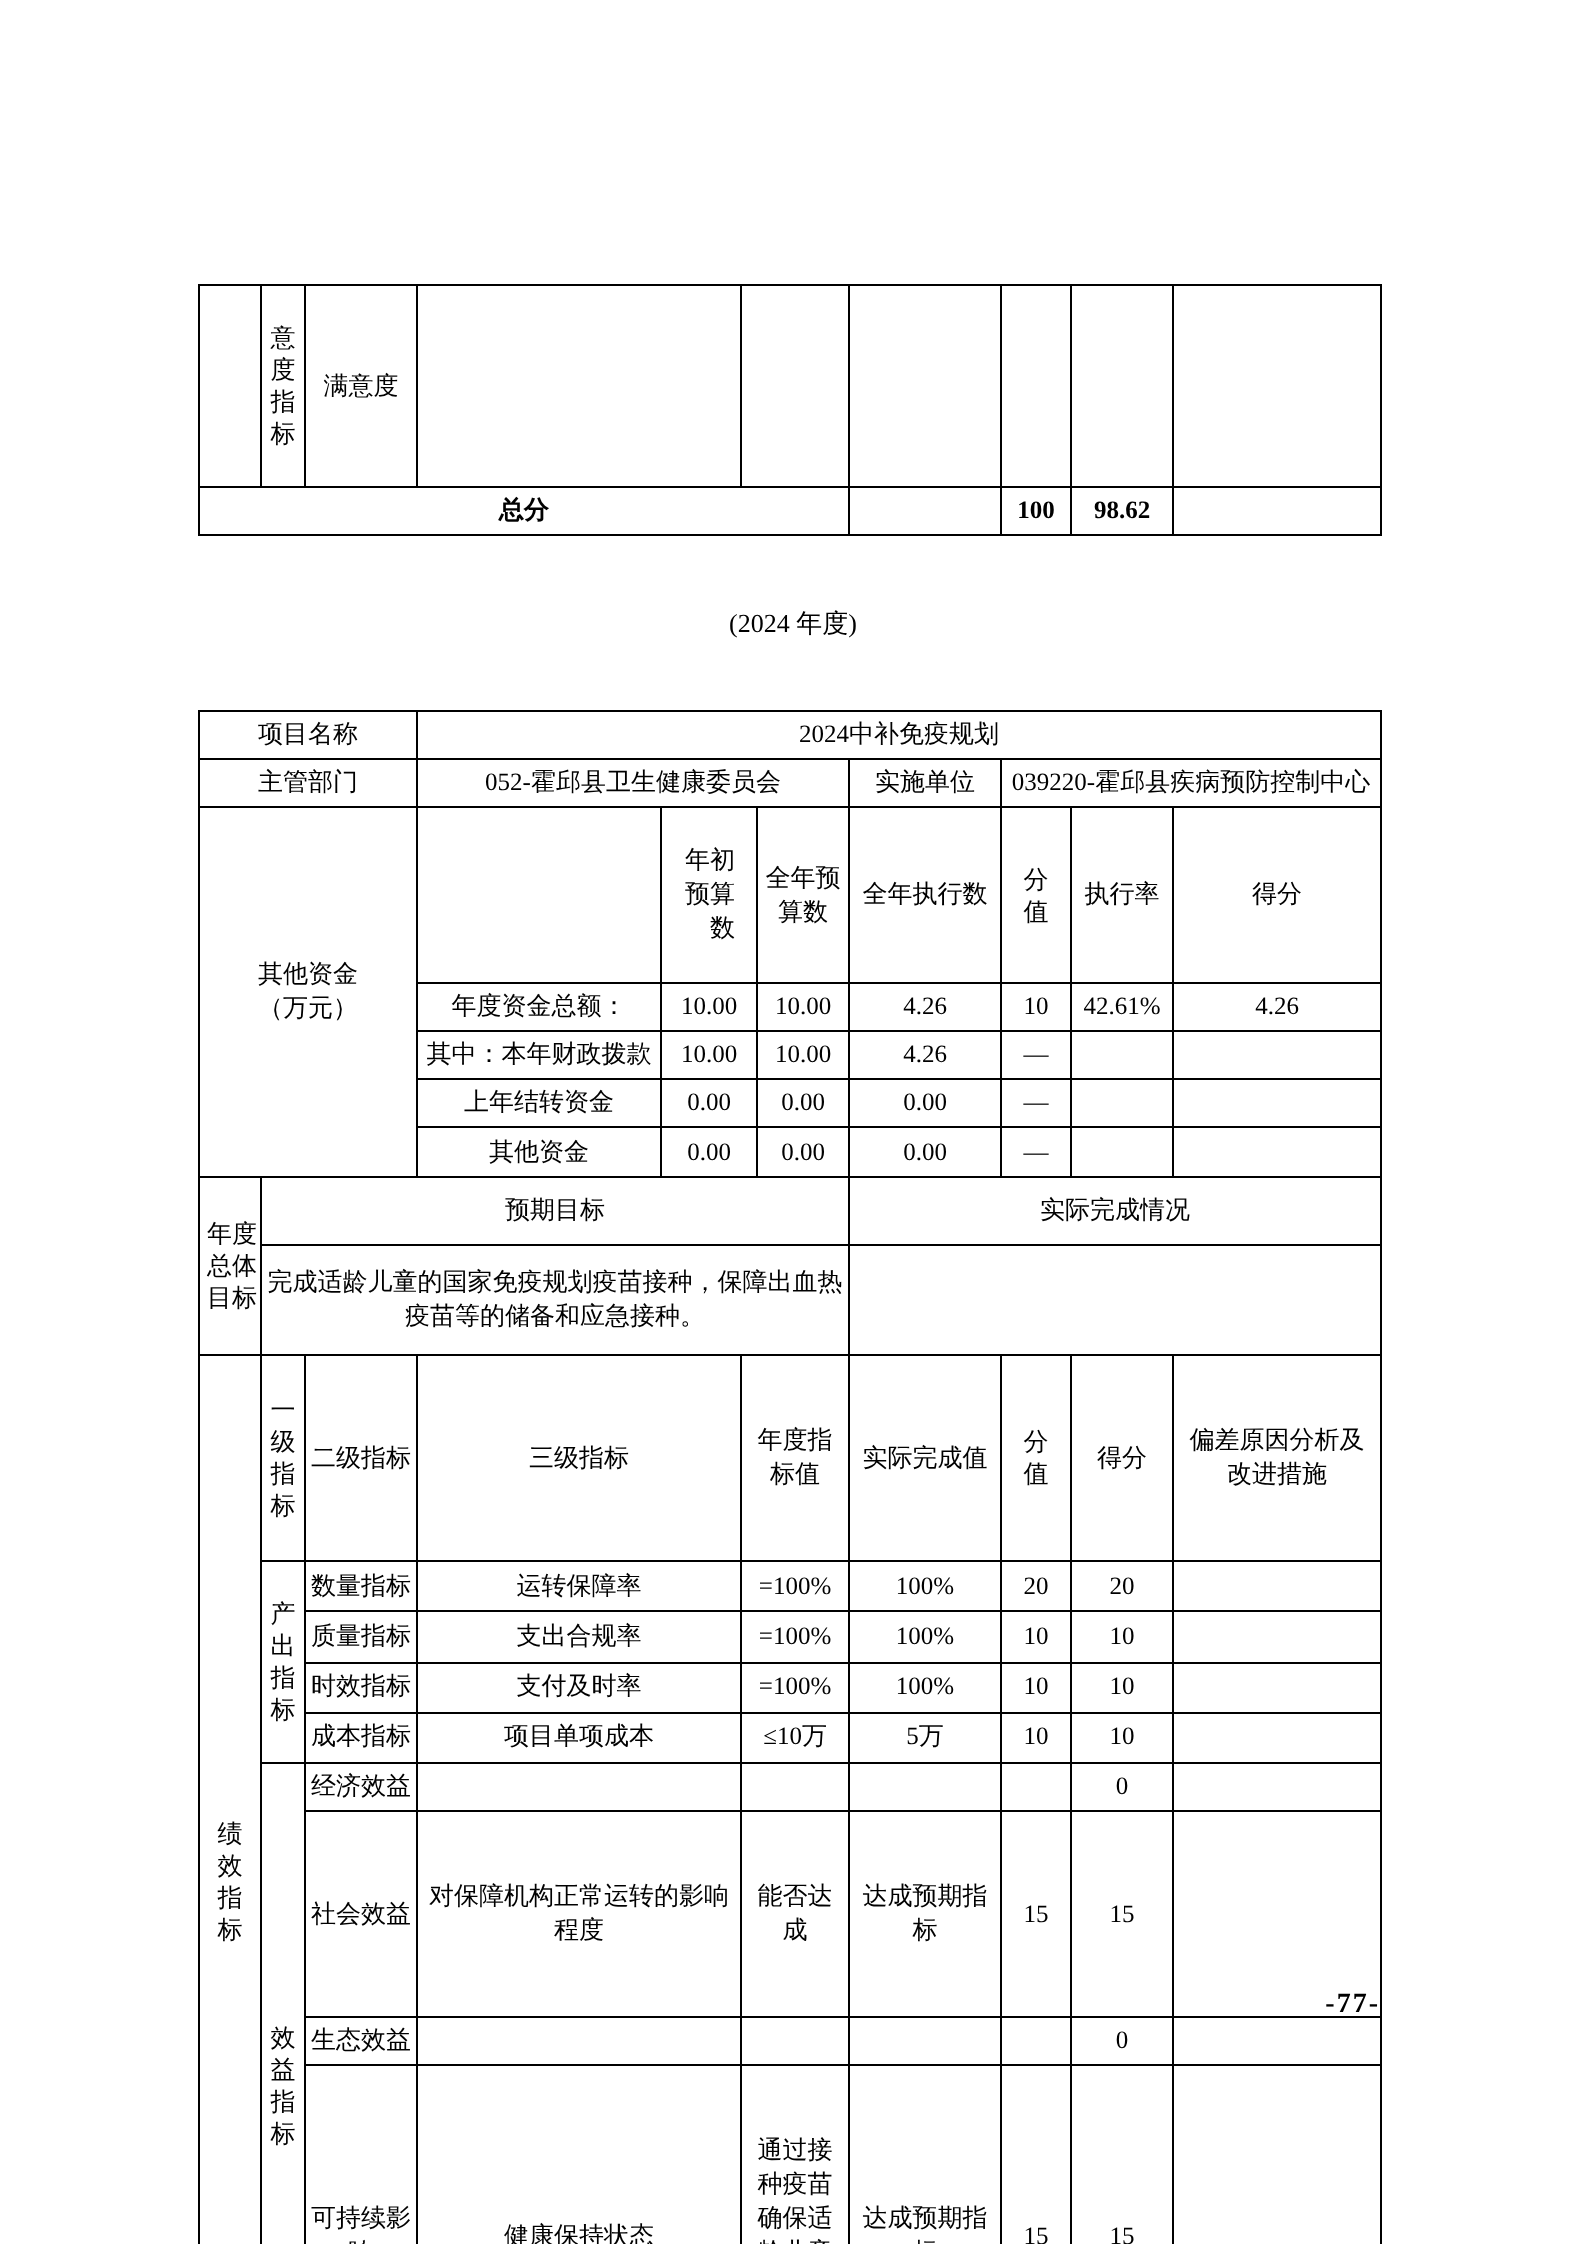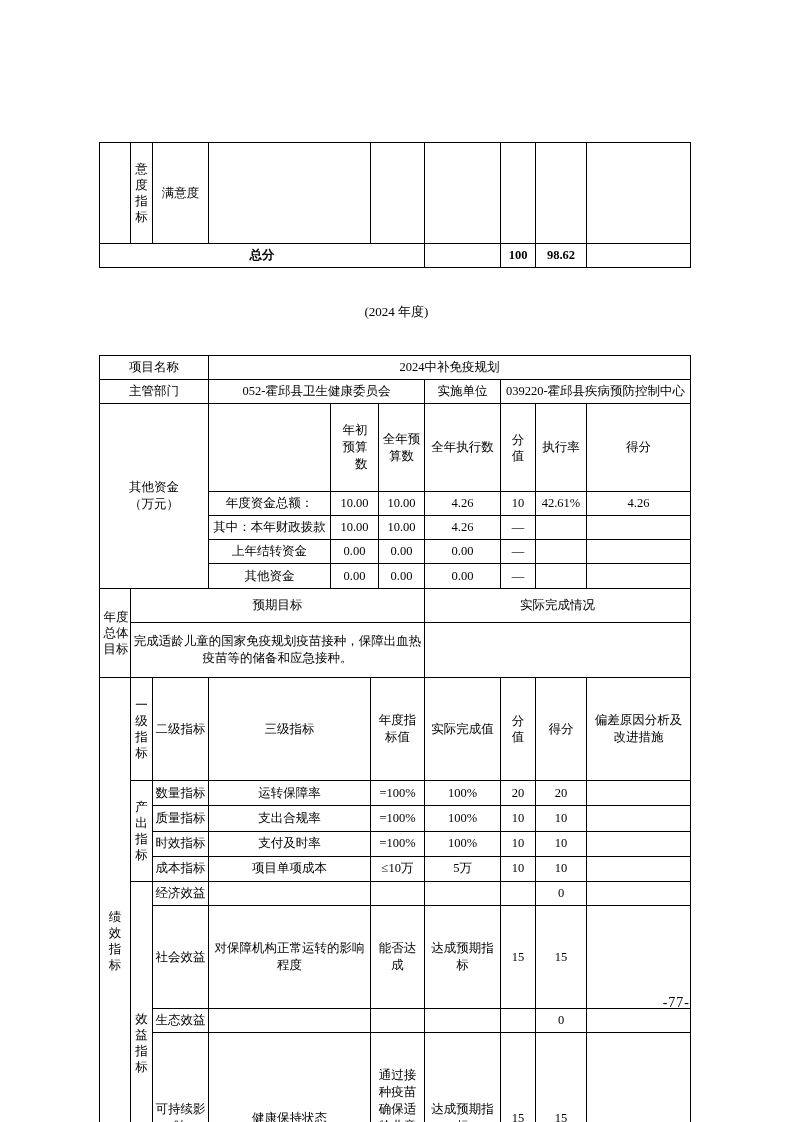--- a/index.html
+++ b/index.html
@@ -33,21 +33,21 @@
   .w26   { margin: 0 auto; width: 26px; text-align: right; }
   .w40   { margin: 16px auto; width: 40px; }
   .w64   { margin: 0 auto; width: 64px; }
 
   .doc-title {
     position: absolute; left: 0; top: 303px; width: 100%;
     text-align: center; font-size: 13px;
   }
   .page-num {
     position: absolute; top: 995px; right: 103px;
-    font-size: 14px; letter-spacing: 1px;
+    font-size: 14px; letter-spacing: 1px; font-weight: bold;
   }
 </style>
 </head>
 <body>
 
 <div class="page">
 
   <table class="tbl" style="left:99px; top:142px; width:591px;">
     <colgroup>
       <col style="width:31px">

